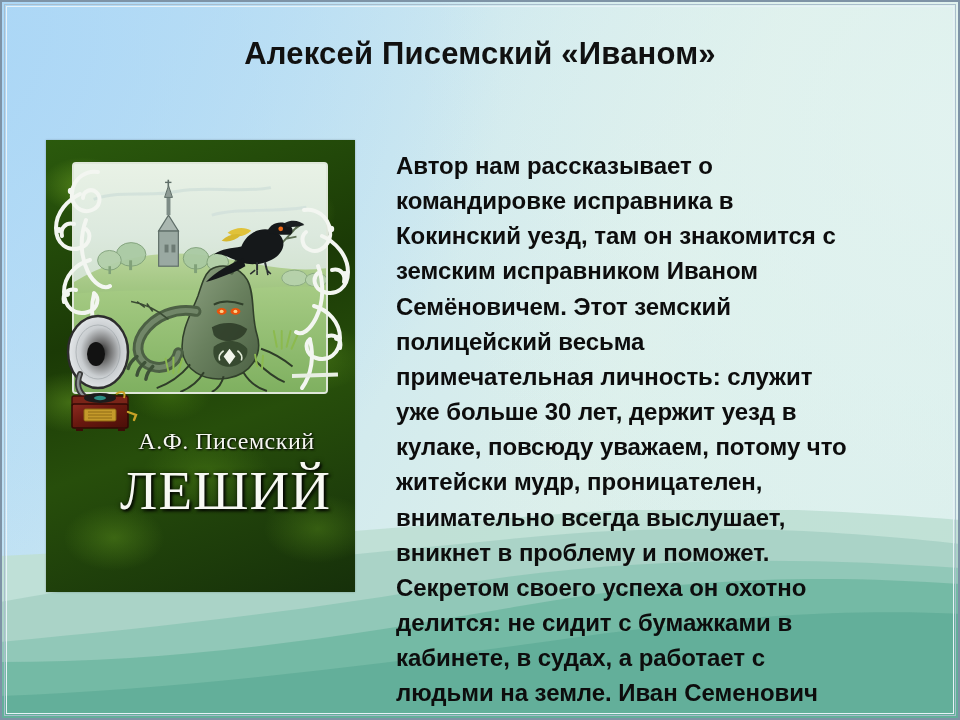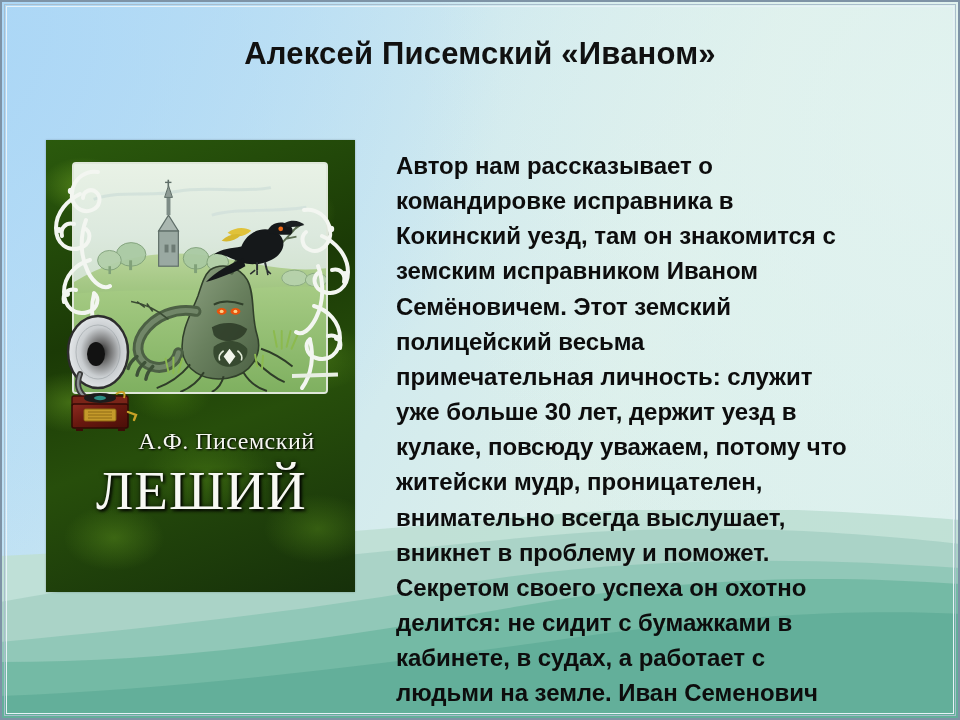--- a/index.html
+++ b/index.html
@@ -175,20 +175,21 @@
     font-size: 24px;
     color: #f4f6f0;
     text-shadow: 1px 1px 2px rgba(0,0,0,0.85), 0 0 3px rgba(0,0,0,0.6);
     z-index: 9;
     letter-spacing: 0.5px;
   }
   #cover-title {
     position: absolute;
     left: 0; right: 0;
     top: 322px;
+    text-align: center;
     padding-left: 50px;
     font-family: "Liberation Serif", "DejaVu Serif", serif;
     font-size: 55px;
     font-weight: normal;
     color: #f7f8f3;
     text-shadow: 2px 2px 3px rgba(0,0,0,0.9), 0 0 5px rgba(0,0,0,0.7);
     letter-spacing: 1px;
     z-index: 9;
     line-height: 1.05;
   }

